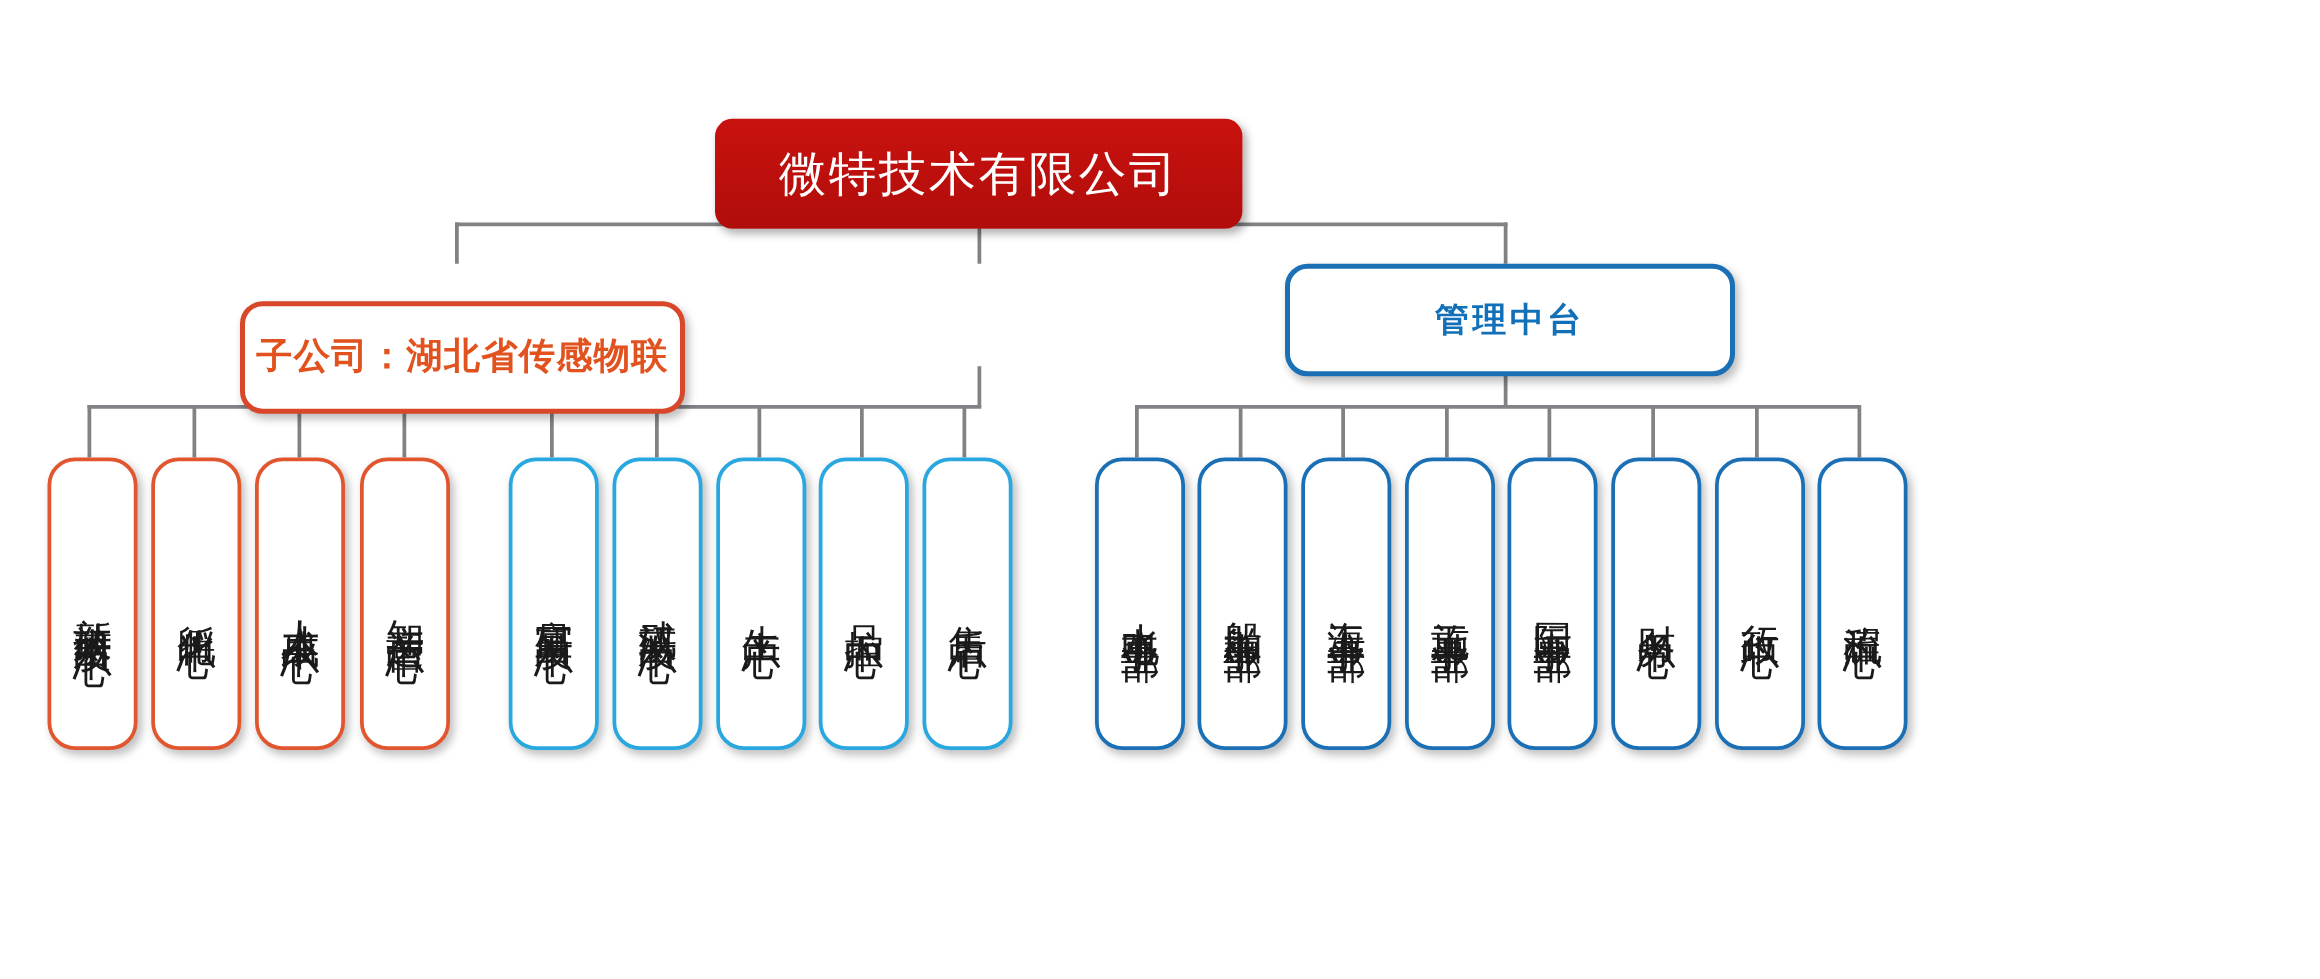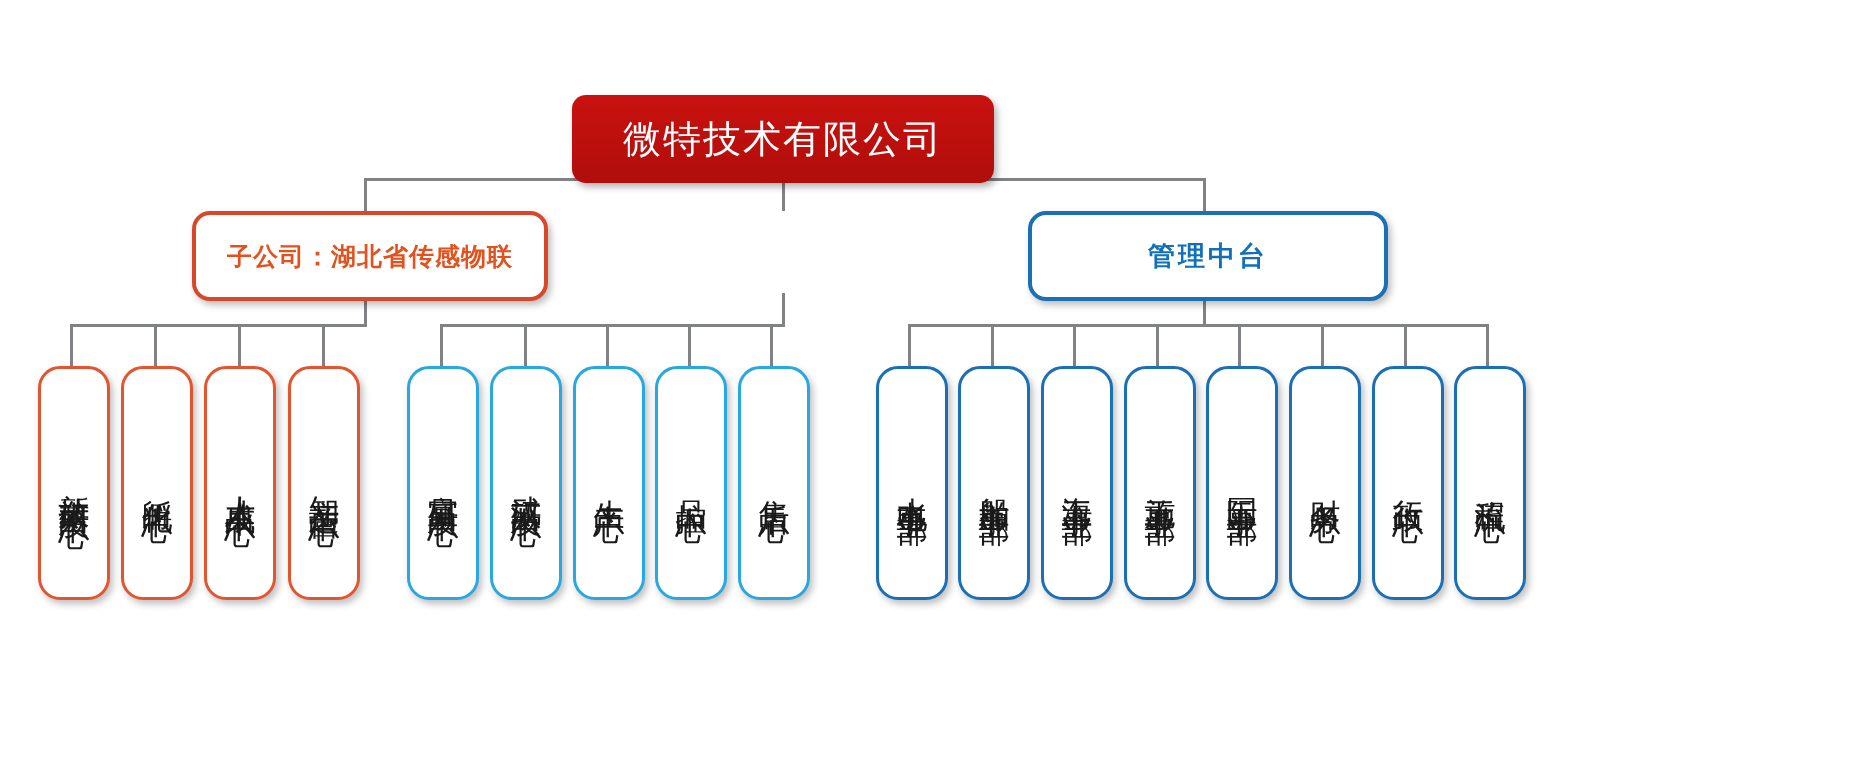--- a/index.html
+++ b/index.html
@@ -32,21 +32,21 @@
   .l2{
     position:absolute;
     display:flex;align-items:center;justify-content:center;
     text-align:center;
     border-radius:18px;
     background:#ffffff;
     box-shadow:3px 4px 7px rgba(0,0,0,.26);
     font-weight:bold;
     line-height:1.22;
   }
-  .l2.red{border:4px solid #d9472b;color:#e2521f;font-size:25px;letter-spacing:1px;}
+  .l2.red{border:4px solid #d9472b;color:#e2521f;font-size:29px;letter-spacing:1px;margin-top:30px;}
   .l2.cyan{border:4px solid #18ace0;color:#1170b8;font-size:27px;letter-spacing:3px;}
   .l2.blue{border:4px solid #1a6fb5;color:#1170b8;font-size:27px;letter-spacing:3px;justify-content:center;}
 
   
   .leaf{
     position:absolute;
     border-radius:22px;
     background:#ffffff;
     box-shadow:3px 4px 7px rgba(0,0,0,.25);
     display:flex;align-items:center;justify-content:center;

